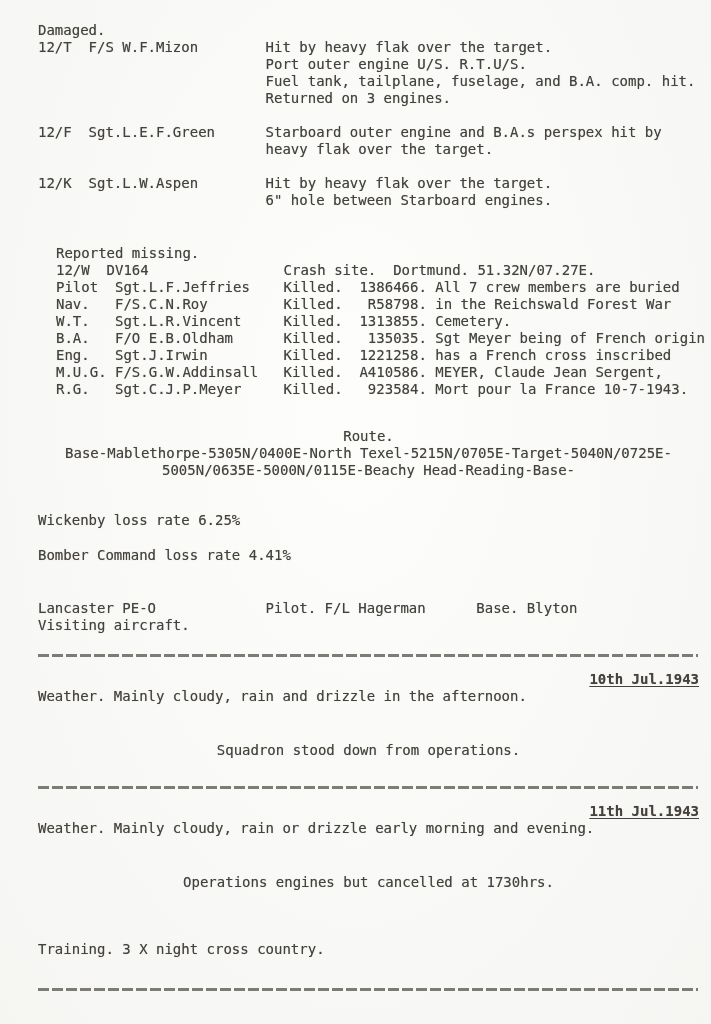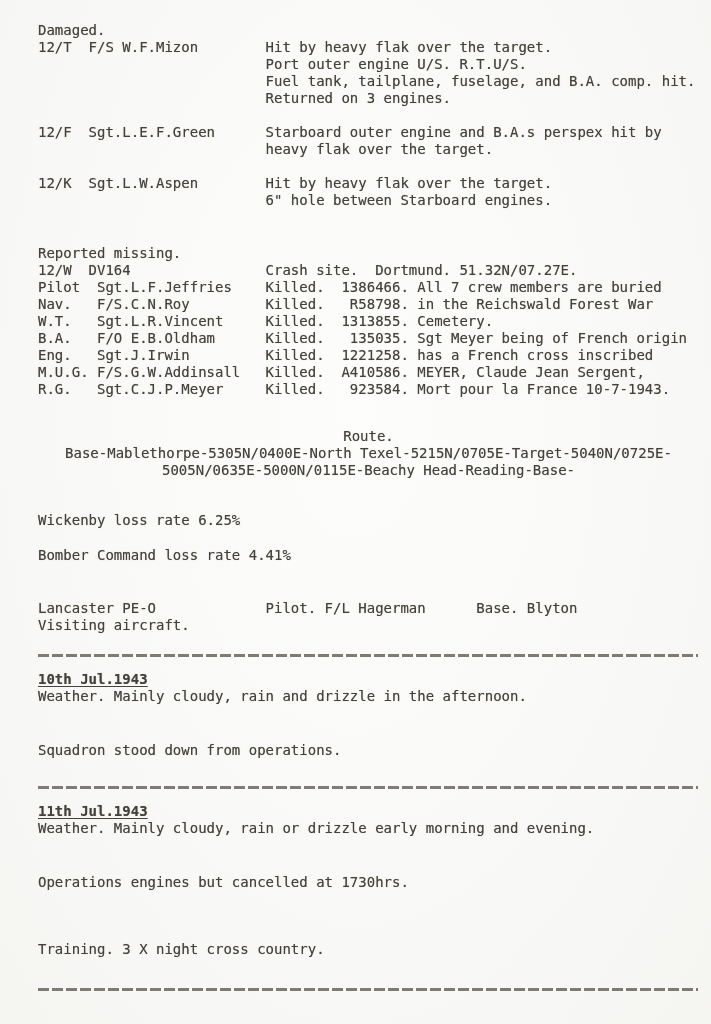--- a/index.html
+++ b/index.html
@@ -16,39 +16,40 @@
     font-size: 14px;
     line-height: 17px;
     color: #45423c;
     text-shadow: 0 0 0.7px rgba(77,73,66,0.55);
     overflow: hidden;
   }
   .line { white-space: pre; }
   .pre  { white-space: pre; }
   section { display: block; }
   #damaged-section   { margin-bottom: 36px; }
-  #missing-section   { margin-bottom: 30px; }
+  #missing-section   { margin-bottom: 30px; margin-left: 18px; }
   #route-section     { margin-bottom: 33px; text-align: center; }
   #wickenby-rate     { margin-bottom: 18px; margin-top: 30px; }
   #bomber-rate       { margin-bottom: 36px; }
   .separator {
     width: 660px;
     height: 3px;
     background:
       repeating-linear-gradient(90deg, rgba(105,101,94,0.85) 0 11px, rgba(0,0,0,0) 11px 14px);
   }
   #separator-1 { margin-top: 20px; margin-bottom: 14px; }
   #separator-2 { margin-top: 27px; margin-bottom: 14px; }
   #separator-3 { margin-top: 30px; }
   .entry-date {
     font-weight: bold;
     text-decoration: underline;
     text-underline-offset: 2px;
+    text-align: right;
   }
-  .gap-lg { margin-top: 37px; }
+  .gap-lg { margin-top: 37px; text-align: center; }
   .gap-md { margin-top: 50px; }
 </style>
 </head>
 <body>
 
 <div class="page">
 
   <section id="damaged-section">
     <div class="line">Damaged.</div>
     <div class="pre">12/T  F/S W.F.Mizon        Hit by heavy flak over the target.

